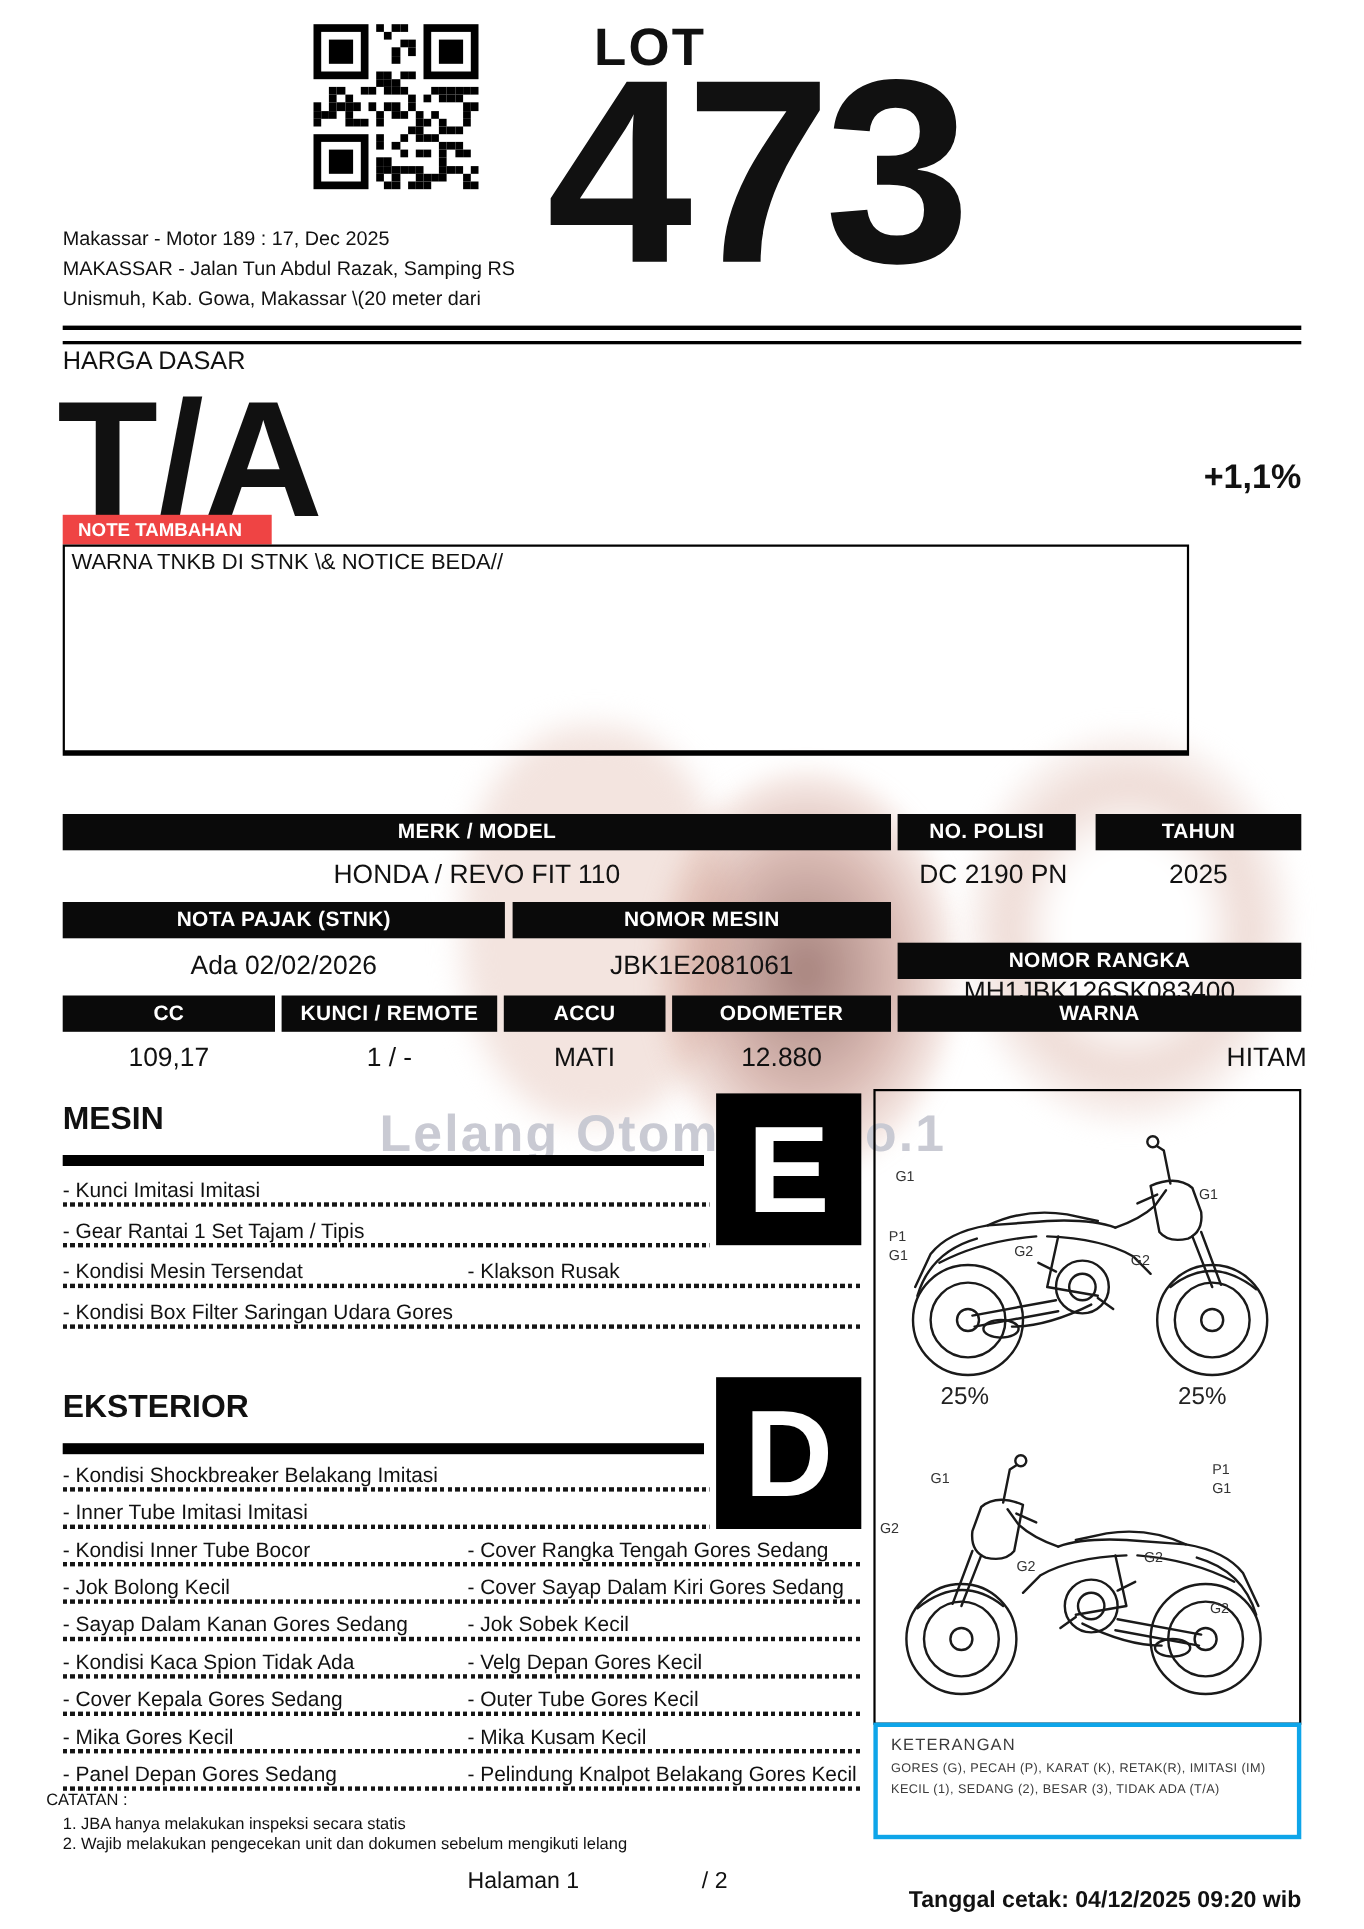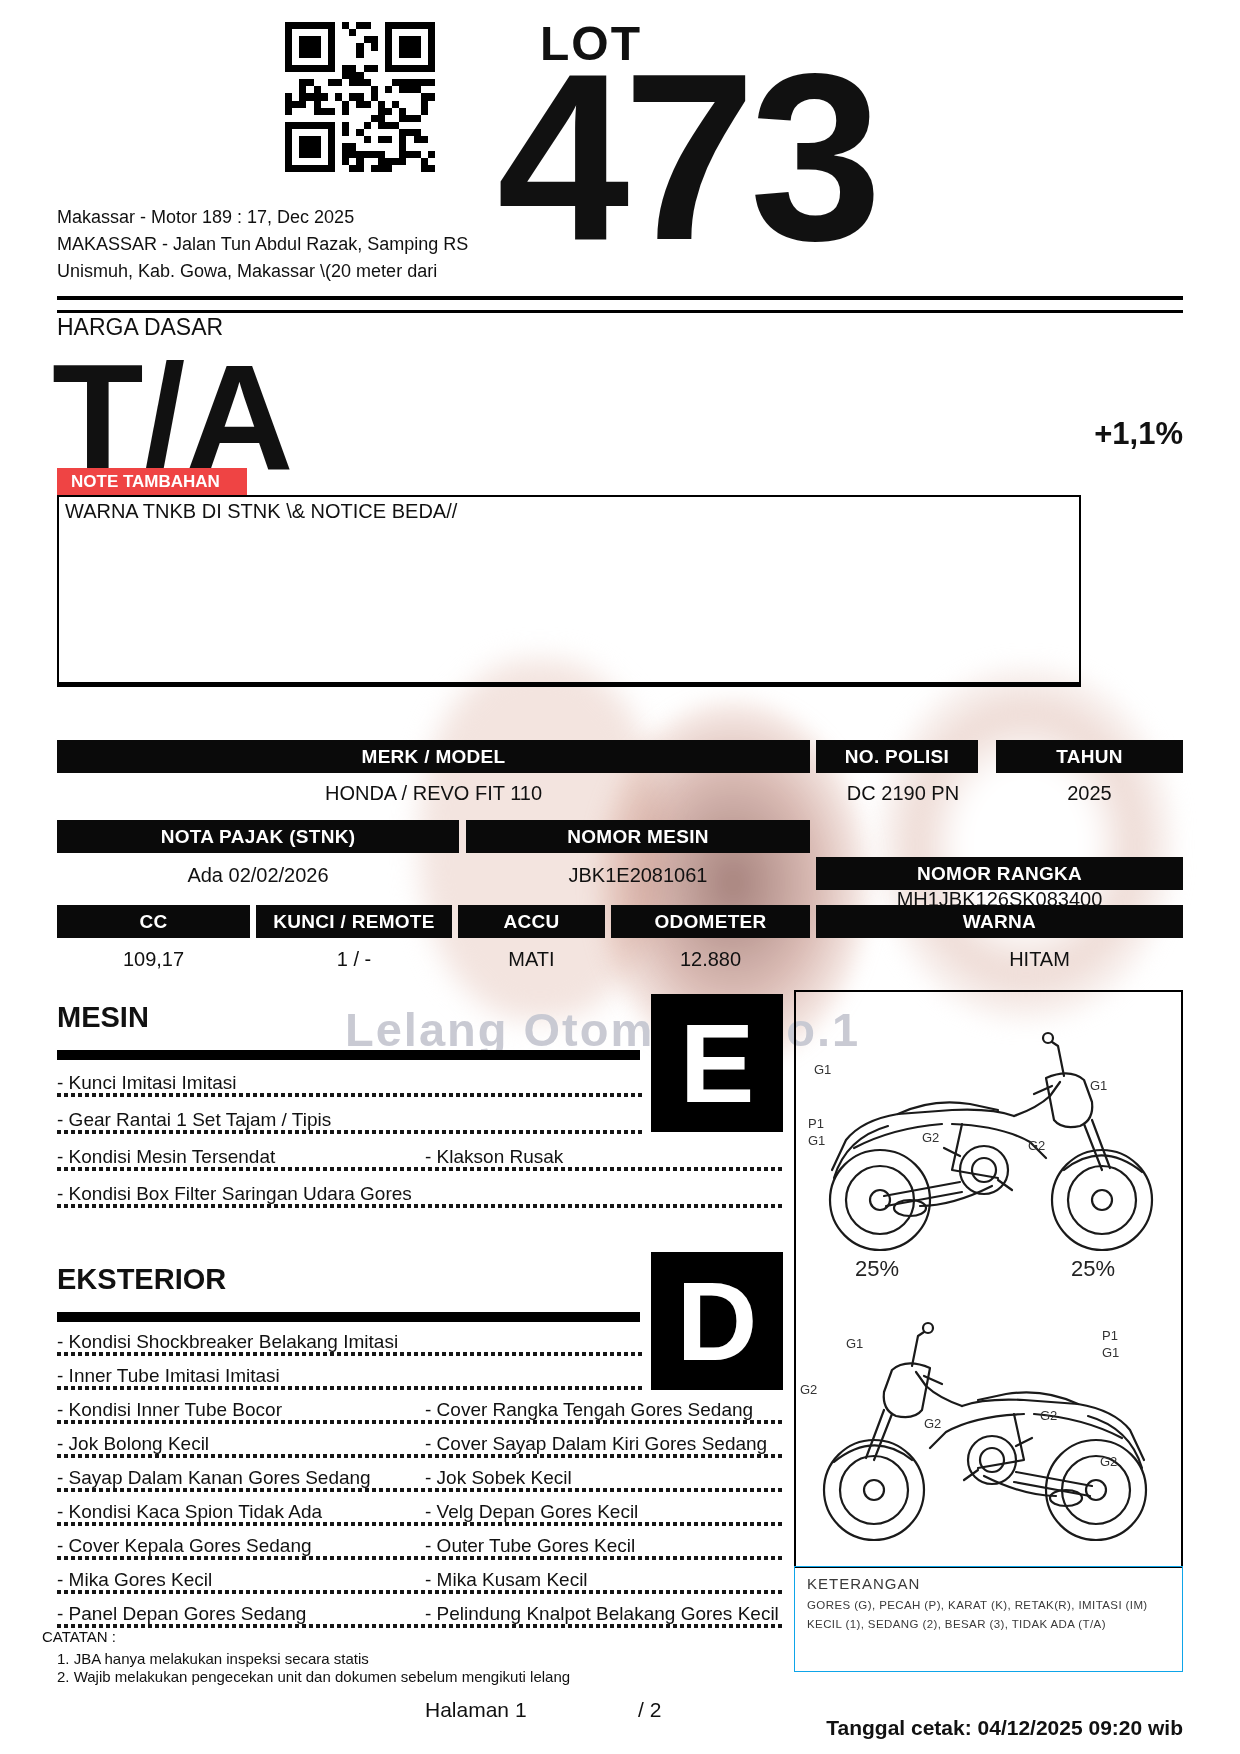--- a/index.html
+++ b/index.html
@@ -37,21 +37,21 @@
   .adjustment{left:780px;top:416px;width:403px;text-align:right;font-size:31px;font-weight:bold;}
 
   .note-label{left:57px;top:468px;width:190px;height:27px;background:#ef4444;color:#fff;
               font-size:17px;font-weight:bold;line-height:27px;padding-left:14px;box-sizing:border-box;}
   .note-box{left:57px;top:495px;width:1024px;height:192px;border:2px solid #000;border-bottom:5px solid #000;
             box-sizing:border-box;font-size:20px;padding:3px 6px;}
 
   
   .bar{position:absolute;height:33px;background:#0a0a0a;color:#fff;font-weight:bold;font-size:19px;
        display:flex;align-items:center;justify-content:center;letter-spacing:.3px;z-index:2;}
-  .val{position:absolute;font-size:20px;text-align:center;z-index:2;}
+  .val{position:absolute;font-size:24px;text-align:center;z-index:2;}
 
   
   .section{position:absolute;left:57px;width:725px;z-index:2;}
   .sec-title{font-size:29px;font-weight:bold;line-height:34px;}
   .sec-bar{height:10px;background:#000;width:583px;margin-top:16px;}
   .row{position:relative;height:37px;}
   .row .l{position:absolute;left:0;top:12px;font-size:19px;white-space:nowrap;}
   .row .r{position:absolute;left:368px;top:12px;font-size:19px;white-space:nowrap;}
   .row .dots{position:absolute;left:0;bottom:0;height:4px;width:100%;
              background:repeating-linear-gradient(90deg,#161616 0 4px,transparent 4px 7px);}
@@ -64,21 +64,21 @@
   .grade-e{top:994px;} .grade-d{top:1252px;}
 
   
   .panel{left:794px;top:990px;width:389px;height:578px;border:2px solid #000;box-sizing:border-box;z-index:1;}
   .bike{position:absolute;left:6px;top:28px;width:372px;height:240px;}
   .bike2{top:318px;transform:scaleX(-1);}
   .dmg{position:absolute;font-size:13px;color:#333;z-index:3;}
   .pct{position:absolute;width:70px;text-align:center;font-size:22px;color:#222;z-index:3;}
   .pct1{left:46px;top:264px;} .pct2{left:262px;top:264px;}
 
-  .keterangan{left:794px;top:1566px;width:389px;height:106px;border:1px solid #0ea5e9;box-sizing:border-box;
+  .keterangan{left:794px;top:1566px;width:389px;height:106px;border:4px solid #0ea5e9;box-sizing:border-box;
               padding:8px 12px;z-index:2;background:transparent;}
   .ket-title{font-size:15px;color:#3a3a3a;letter-spacing:1px;margin-bottom:4px;}
   .ket-line{font-size:11.5px;color:#3a3a3a;letter-spacing:.4px;line-height:1.65;white-space:nowrap;}
 
   .catatan-label{left:42px;top:1628px;font-size:15px;z-index:3;}
   .catatan-item{left:57px;font-size:15px;z-index:3;}
   .cat1{top:1650px;} .cat2{top:1668px;}
 
   .halaman{left:425px;top:1698px;font-size:21px;z-index:3;}
   .halaman-total{left:638px;top:1698px;font-size:21px;z-index:3;}
@@ -577,21 +577,21 @@
 
   <div class="bar" style="left:57px;top:905px;width:193px;">CC</div>
   <div class="bar" style="left:256px;top:905px;width:196px;">KUNCI / REMOTE</div>
   <div class="bar" style="left:458px;top:905px;width:147px;">ACCU</div>
   <div class="bar" style="left:611px;top:905px;width:199px;">ODOMETER</div>
   <div class="bar" style="left:816px;top:905px;width:367px;">WARNA</div>
   <div class="val" style="left:57px;top:948px;width:193px;">109,17</div>
   <div class="val" style="left:256px;top:948px;width:196px;">1 / -</div>
   <div class="val" style="left:458px;top:948px;width:147px;">MATI</div>
   <div class="val" style="left:611px;top:948px;width:199px;">12.880</div>
-  <div class="val" style="left:856px;top:948px;width:367px;">HITAM</div>
+  <div class="val" style="left:821px;top:948px;width:367px;text-align:right;">HITAM</div>
 
   <div class="section" style="top:1000px;">
     <div class="sec-title">MESIN</div>
     <div class="sec-bar"></div>
     <div class="rows">
 
         <div class="row short">
           <span class="l">- Kunci Imitasi Imitasi</span>
           <span class="r"></span>
           <div class="dots"></div>

